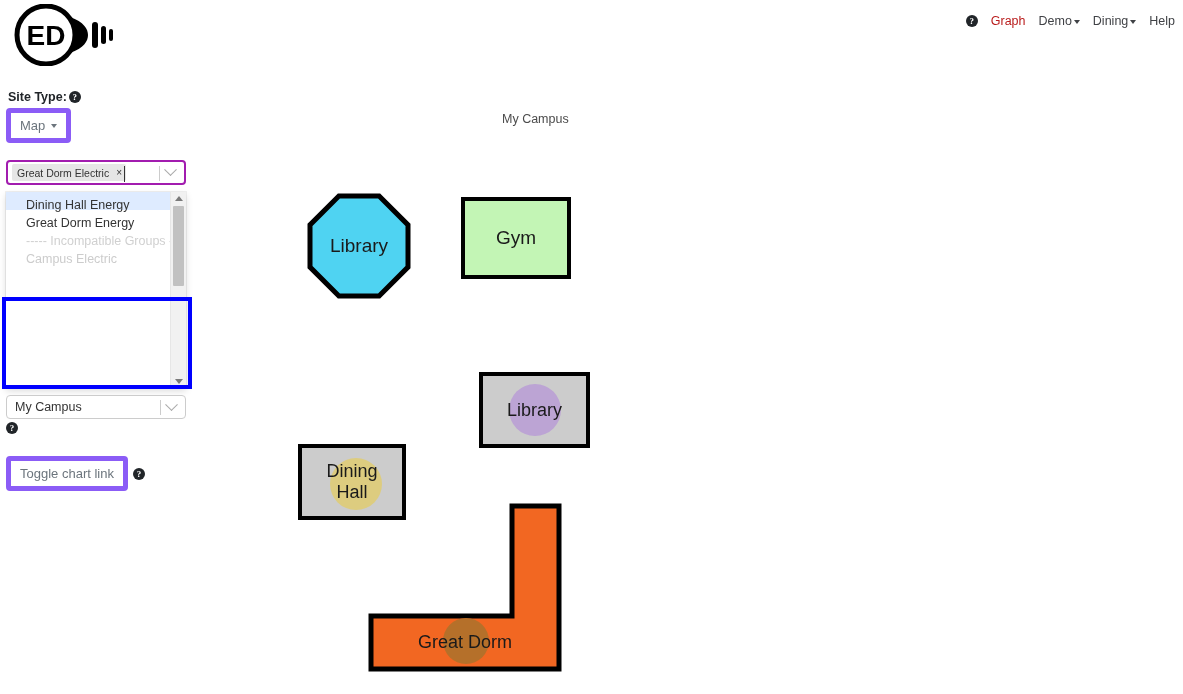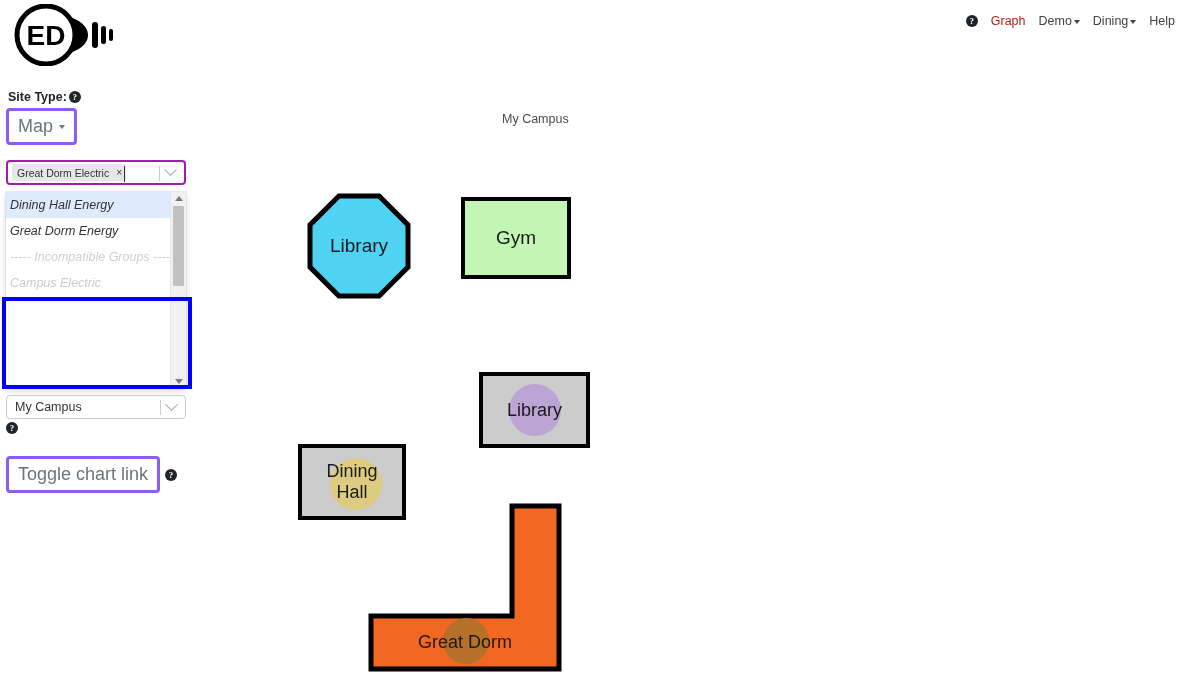--- a/index.html
+++ b/index.html
@@ -81,25 +81,25 @@
     color: #212529;
     margin: 0 0 4px 2px;
     display: flex;
     align-items: center;
     gap: 2px;
   }
   .btn-outline {
     display: inline-flex;
     align-items: center;
     gap: 4px;
-    border: 3px solid #8b5cf6;
+    border: 5px solid #8b5cf6;
     border-radius: 4px;
     background: #ffffff;
     color: #6c757d;
-    font-size: 18px;
+    font-size: 13px;
     padding: 5px 9px;
     font-family: "Liberation Sans", sans-serif;
     cursor: pointer;
   }
 
   
   .ms-control {
     position: absolute;
     left: 6px;
     top: 160px;
@@ -171,29 +171,28 @@
     left: 6px;
     top: 192px;
     width: 180px;
     height: 196px;
     background: #ffffff;
     box-shadow: 0 0 0 1px rgba(0,0,0,0.06), 0 3px 7px rgba(0,0,0,0.14);
     box-sizing: border-box;
     overflow: hidden;
   }
   .ms-option {
-    height: 26px;
+    height: 18px;
     line-height: 26px;
-    padding-left: 4px;
+    padding-left: 20px;
     font-size: 12.5px;
     color: #333333;
     box-sizing: border-box;
     cursor: pointer;
     white-space: nowrap;
-    font-style: italic;
   }
   .ms-option.focused { background: #deebff; }
   .ms-option.disabled { color: #cccccc; cursor: default; }
   .ms-option.header-sep { color: #d0d0d0; }
 
   
   .ms-scroll-track {
     position: absolute;
     right: 0;
     top: 0;

